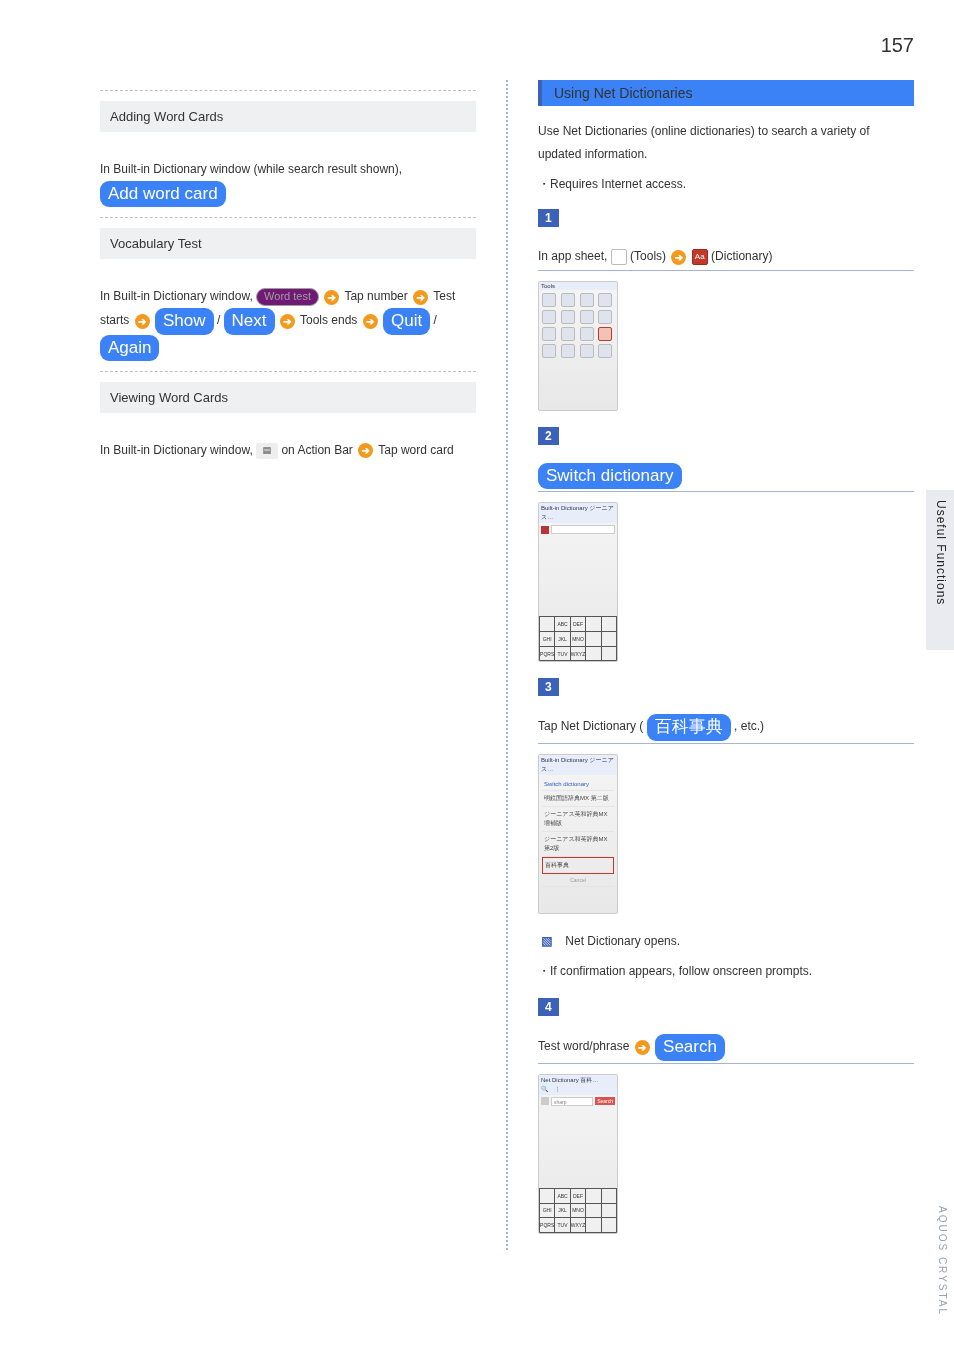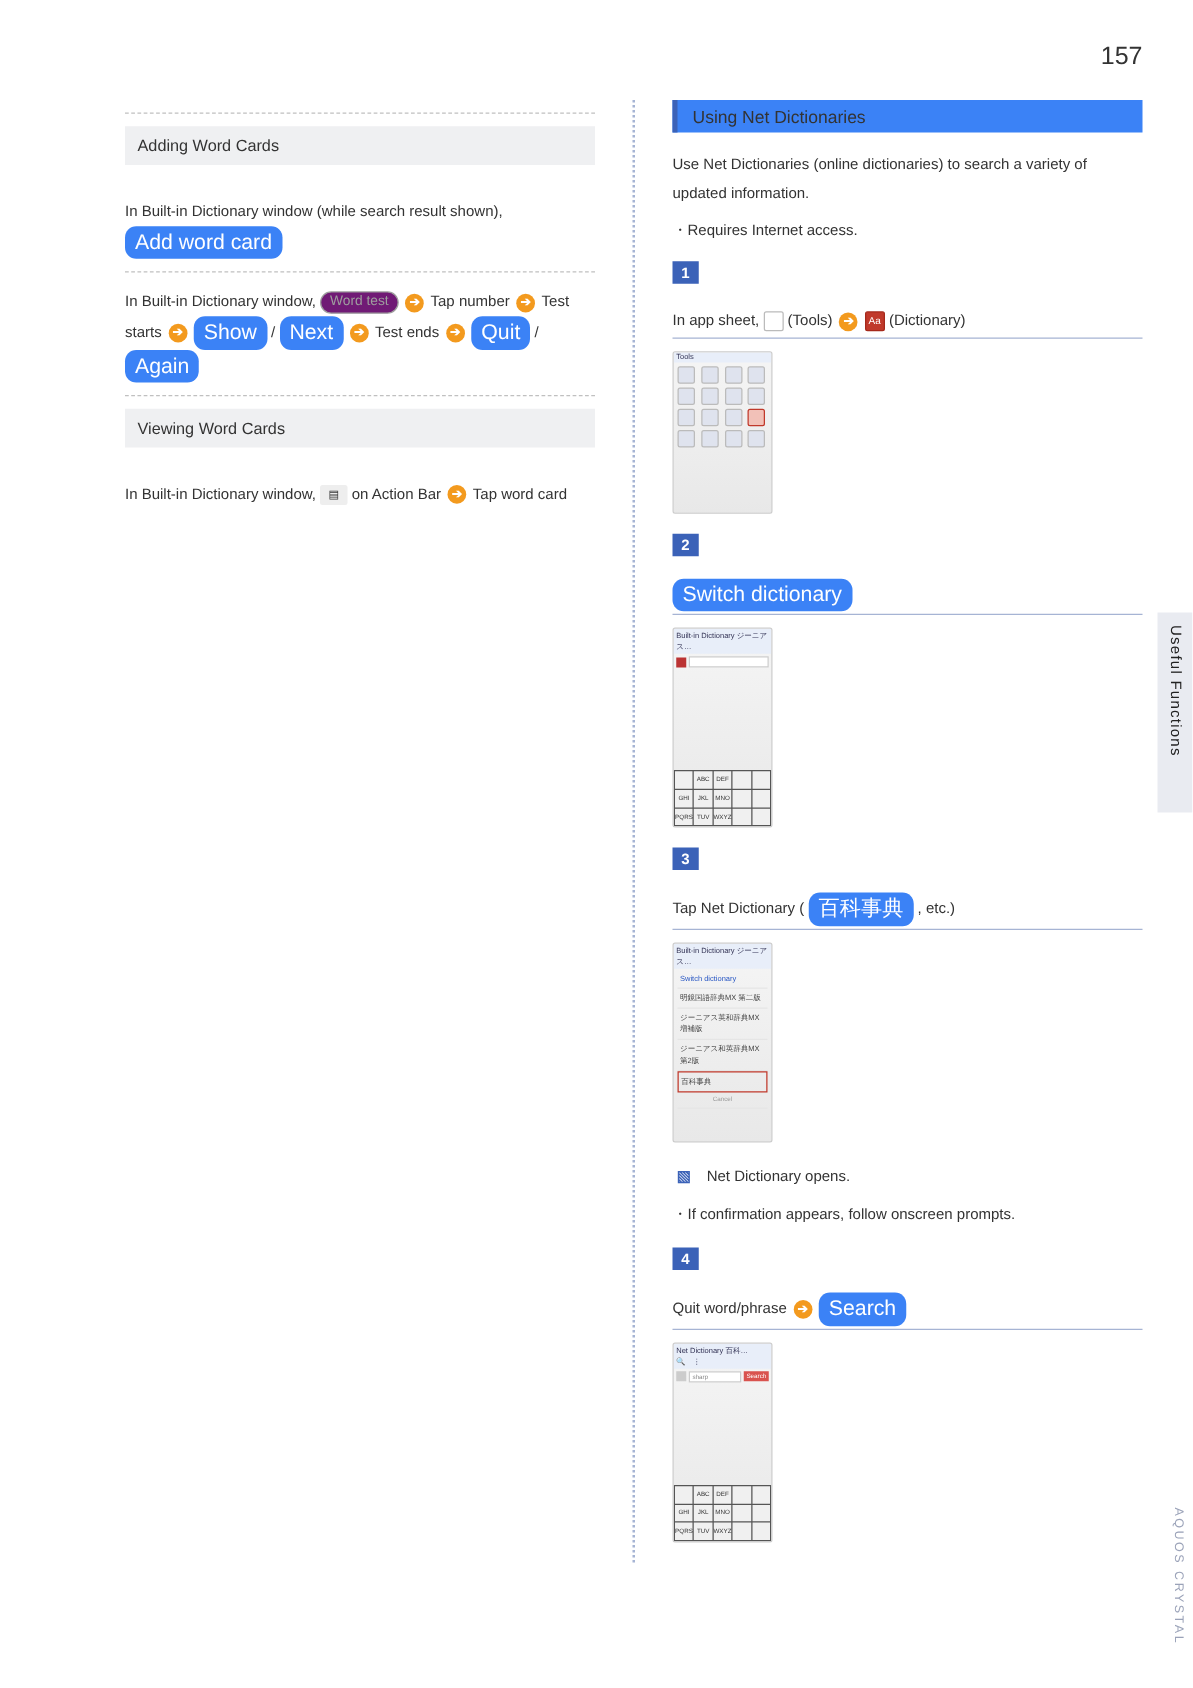--- a/index.html
+++ b/index.html
@@ -271,33 +271,34 @@
 
     <div class="col-left">
       <hr class="dashed-hr">
       <div class="block-heading">Adding Word Cards</div>
       <p class="body-text">
         <span>In Built-in Dictionary window (while search result shown),</span><br>
         <span class="pill">Add word card</span>
       </p>
       <hr class="dashed-hr">
 
+      <div class="block-heading">Vocabulary Test</div>
       <p class="body-text">
         <span>In Built-in Dictionary window, </span>
         <span class="pill-outline">Word test</span>
         <span class="arrow">➔</span>
         <span> Tap number </span>
         <span class="arrow">➔</span>
         <span> Test starts </span>
         <span class="arrow">➔</span>
         <span class="pill">Show</span>
         <span> / </span>
         <span class="pill">Next</span>
         <span class="arrow">➔</span>
-        <span> Test ends </span>
+        <span> Tools ends </span>
         <span class="arrow">➔</span>
         <span class="pill">Quit</span>
         <span> / </span>
         <span class="pill">Again</span>
       </p>
       <hr class="dashed-hr">
 
       <div class="block-heading">Viewing Word Cards</div>
       <p class="body-text">
         <span>In Built-in Dictionary window, </span>
@@ -409,21 +410,21 @@
           <span>Net Dictionary opens.</span>
         </p>
         <p class="note-line">
           <span class="bullet-dot"></span><span>If confirmation appears, follow onscreen prompts.</span>
         </p>
       </div>
 
       <div class="step-block">
         <div class="step-num">4</div>
         <div class="step-underline body-text">
-          <span>Quit word/phrase </span>
+          <span>Test word/phrase </span>
           <span class="arrow">➔</span>
           <span class="pill">Search</span>
         </div>
         <div class="screenshot-ph wide">
           <div class="toplabel">Net Dictionary 百科…　　🔍　⋮</div>
           <div class="searchbar">
               <div style="width:8px;height:8px;background:#ccc;"></div>
               <div class="field">sharp</div>
               <div class="btn">Search</div>
             </div>

